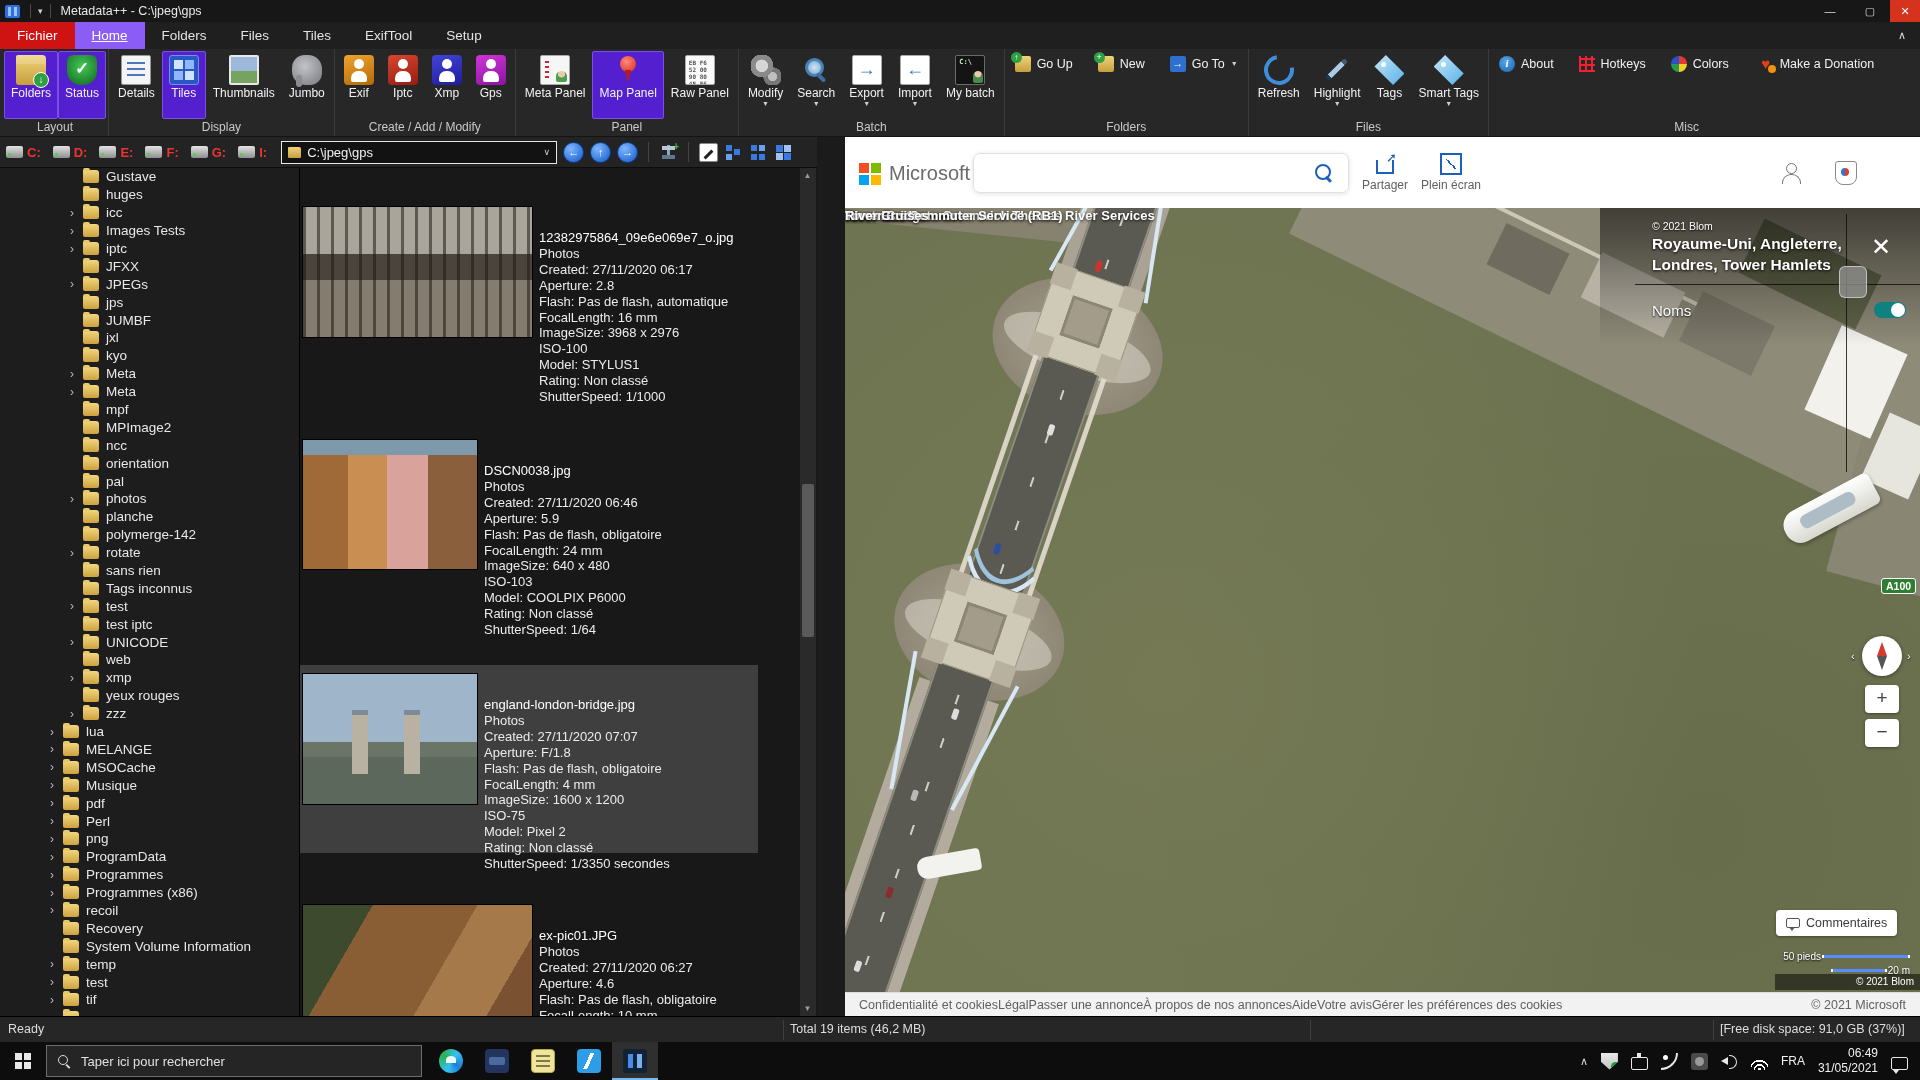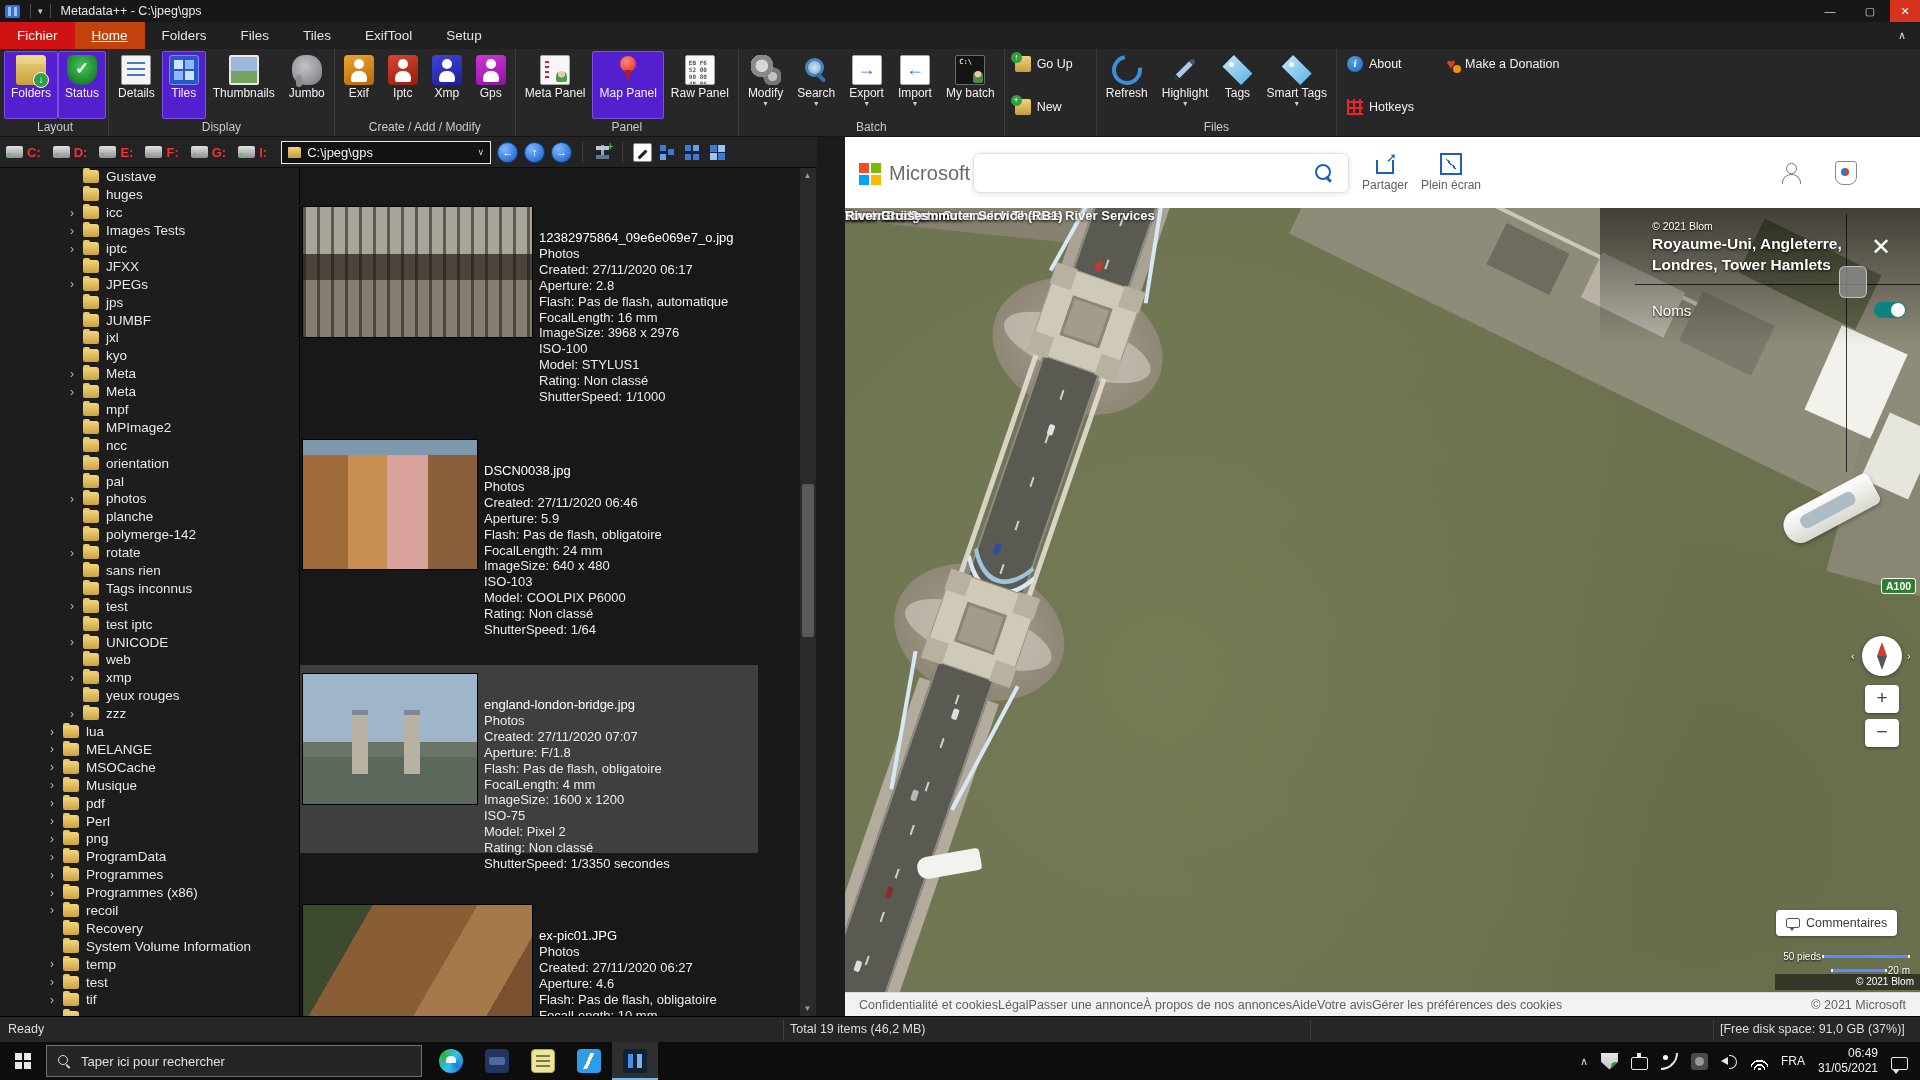--- a/index.html
+++ b/index.html
@@ -14,34 +14,34 @@
   .qa{color:#cfcfcf;font-size:9px;padding:0 3px;}
   .wtitle{margin-left:6px;}
   .winbtns{margin-left:auto;display:flex;height:22px;}
   .winbtn{width:40px;height:22px;display:flex;align-items:center;justify-content:center;color:#dcdcdc;font-size:11px;}
   .winbtn.close{background:#d6331f;width:30px;color:#fff;}
 
   
   .menubar{position:absolute;left:0;top:22px;width:1920px;height:27px;background:#1f1f1f;display:flex;align-items:stretch;color:#e3e3e3;font-size:13.5px;}
   .mitem{padding:0 17px;display:flex;align-items:center;}
   .mitem.fichier{background:#cf1212;color:#fff;}
-  .mitem.active{background:#c2410c;color:#fff;text-decoration:underline;}
+  .mitem.active{background:#8b5cf6;color:#fff;text-decoration:underline;}
   .menu-right{margin-left:auto;display:flex;align-items:center;gap:10px;padding-right:14px;color:#bbb;font-size:11px;}
 
   
   .ribbon{position:absolute;left:0;top:49px;width:1920px;height:88px;background:#272727;display:flex;align-items:stretch;padding-left:2px;border-bottom:1px solid #141414;}
   .rgroup{display:flex;flex-direction:column;border-right:1px solid #3b3b3b;padding:0 2px;}
   .rbtns{flex:1;display:flex;align-items:stretch;padding-top:2px;}
   .rglabel{height:17px;line-height:16px;text-align:center;color:#c9c9c9;font-size:12px;}
   .rbtn{display:flex;flex-direction:column;align-items:center;padding:3px 6px 0;border:1px solid transparent;border-radius:2px;}
   .rbtn .ic{width:30px;height:30px;position:relative;flex:none;}
   .rbtn .rlbl{margin-top:2px;color:#f2f2f2;font-size:12px;line-height:12.5px;text-align:center;max-width:62px;}
   .rbtn .arr,.sarr{color:#cfcfcf;font-size:7px;line-height:7px;}
   .rbtn.active{background:#5420cf;border-color:#7a4fe6;}
-  .rstack{display:flex;flex-direction:column;padding:3px 2px 0;gap:24px;}
+  .rstack{display:flex;padding:3px 2px 0;}
   .srow{display:flex;align-items:center;gap:6px;height:19px;padding:0 6px;color:#f2f2f2;font-size:12.5px;white-space:nowrap;}
   .srow .ic{width:16px;height:16px;position:relative;flex:none;}
 
   
   .ic{position:relative;}
   .ic-folders{background:linear-gradient(180deg,#f0d37a,#c79e3e);border-radius:2px 4px 3px 3px;box-shadow:inset 0 9px 0 rgba(255,255,255,.18);}
   .ic-folders::after{content:"↓";position:absolute;right:-3px;bottom:-3px;width:14px;height:14px;background:#2ea043;border:1px solid #fff;border-radius:50%;color:#fff;font-size:10px;line-height:13px;text-align:center;}
   .ic-status{background:radial-gradient(circle at 50% 38%,#43c956,#10641f);border-radius:6px 6px 46% 46%;}
   .ic-status::after{content:"✓";position:absolute;inset:0;color:#fff;font-weight:bold;font-size:17px;line-height:28px;text-align:center;}
   .ic-details{background:#f4f4f4;border:1px solid #999;border-radius:2px;}
@@ -91,21 +91,21 @@
   .ic-donate::after{content:"♥";position:absolute;inset:0;color:#e2401b;font-size:15px;line-height:15px;text-align:center;}
   .ic-donate::before{content:"";position:absolute;right:-2px;bottom:-1px;width:8px;height:8px;background:#f0920c;border-radius:50%;z-index:1;}
 
   
   .drivebar{position:absolute;left:0;top:137px;width:845px;height:31px;background:#232323;display:flex;align-items:center;border-bottom:1px solid #0c0c0c;}
   .drive{display:flex;align-items:center;gap:4px;padding:0 6px;}
   .dico{width:17px;height:12px;background:linear-gradient(180deg,#e3e3e3,#8f8f8f);border-radius:2px;position:relative;}
   .dico::after{content:"";position:absolute;left:2px;bottom:2px;width:3px;height:3px;background:#4ad04a;border-radius:50%;}
   .dlabel{color:#f03232;font-weight:bold;font-size:13px;}
   .pathwrap{display:flex;align-items:center;margin-left:8px;gap:6px;}
-  .pathbox{width:210px;height:23px;background:#121212;border:1px solid #e6e6e6;display:flex;align-items:center;padding:0 6px;color:#f0f0f0;font-size:13px;gap:6px;}
+  .pathbox{width:276px;height:23px;background:#121212;border:1px solid #e6e6e6;display:flex;align-items:center;padding:0 6px;color:#f0f0f0;font-size:13px;gap:6px;}
   .pfold{width:13px;height:11px;background:linear-gradient(180deg,#f0d37a,#c79e3e);border-radius:1px 2px 1px 1px;}
   .pcaret{margin-left:auto;color:#cfcfcf;font-size:9px;}
   .navb{width:21px;height:21px;border-radius:50%;background:radial-gradient(circle at 35% 30%,#7db8ff,#1257c8);border:1px solid #0d3f96;color:#fff;font-size:11px;line-height:19px;text-align:center;}
   .vsep{width:1px;height:20px;background:#454545;margin:0 4px;}
   .pt{width:19px;height:19px;position:relative;}
   .pt-pin::before{content:"";position:absolute;left:8px;top:2px;width:3px;height:13px;background:#8fa8c8;}
   .pt-pin::after{content:"";position:absolute;left:3px;top:3px;width:13px;height:4px;background:#b8c8dc;box-shadow:0 9px 0 #5f7890;}
   .pt-pin .plus{position:absolute;right:-1px;top:-2px;color:#3ac03a;font-weight:bold;font-size:10px;}
   .pt-edit{background:#fff;border:1px solid #888;border-radius:2px;}
   .pt-edit::after{content:"";position:absolute;left:3px;top:9px;width:11px;height:3px;background:#222;transform:rotate(-45deg);}

